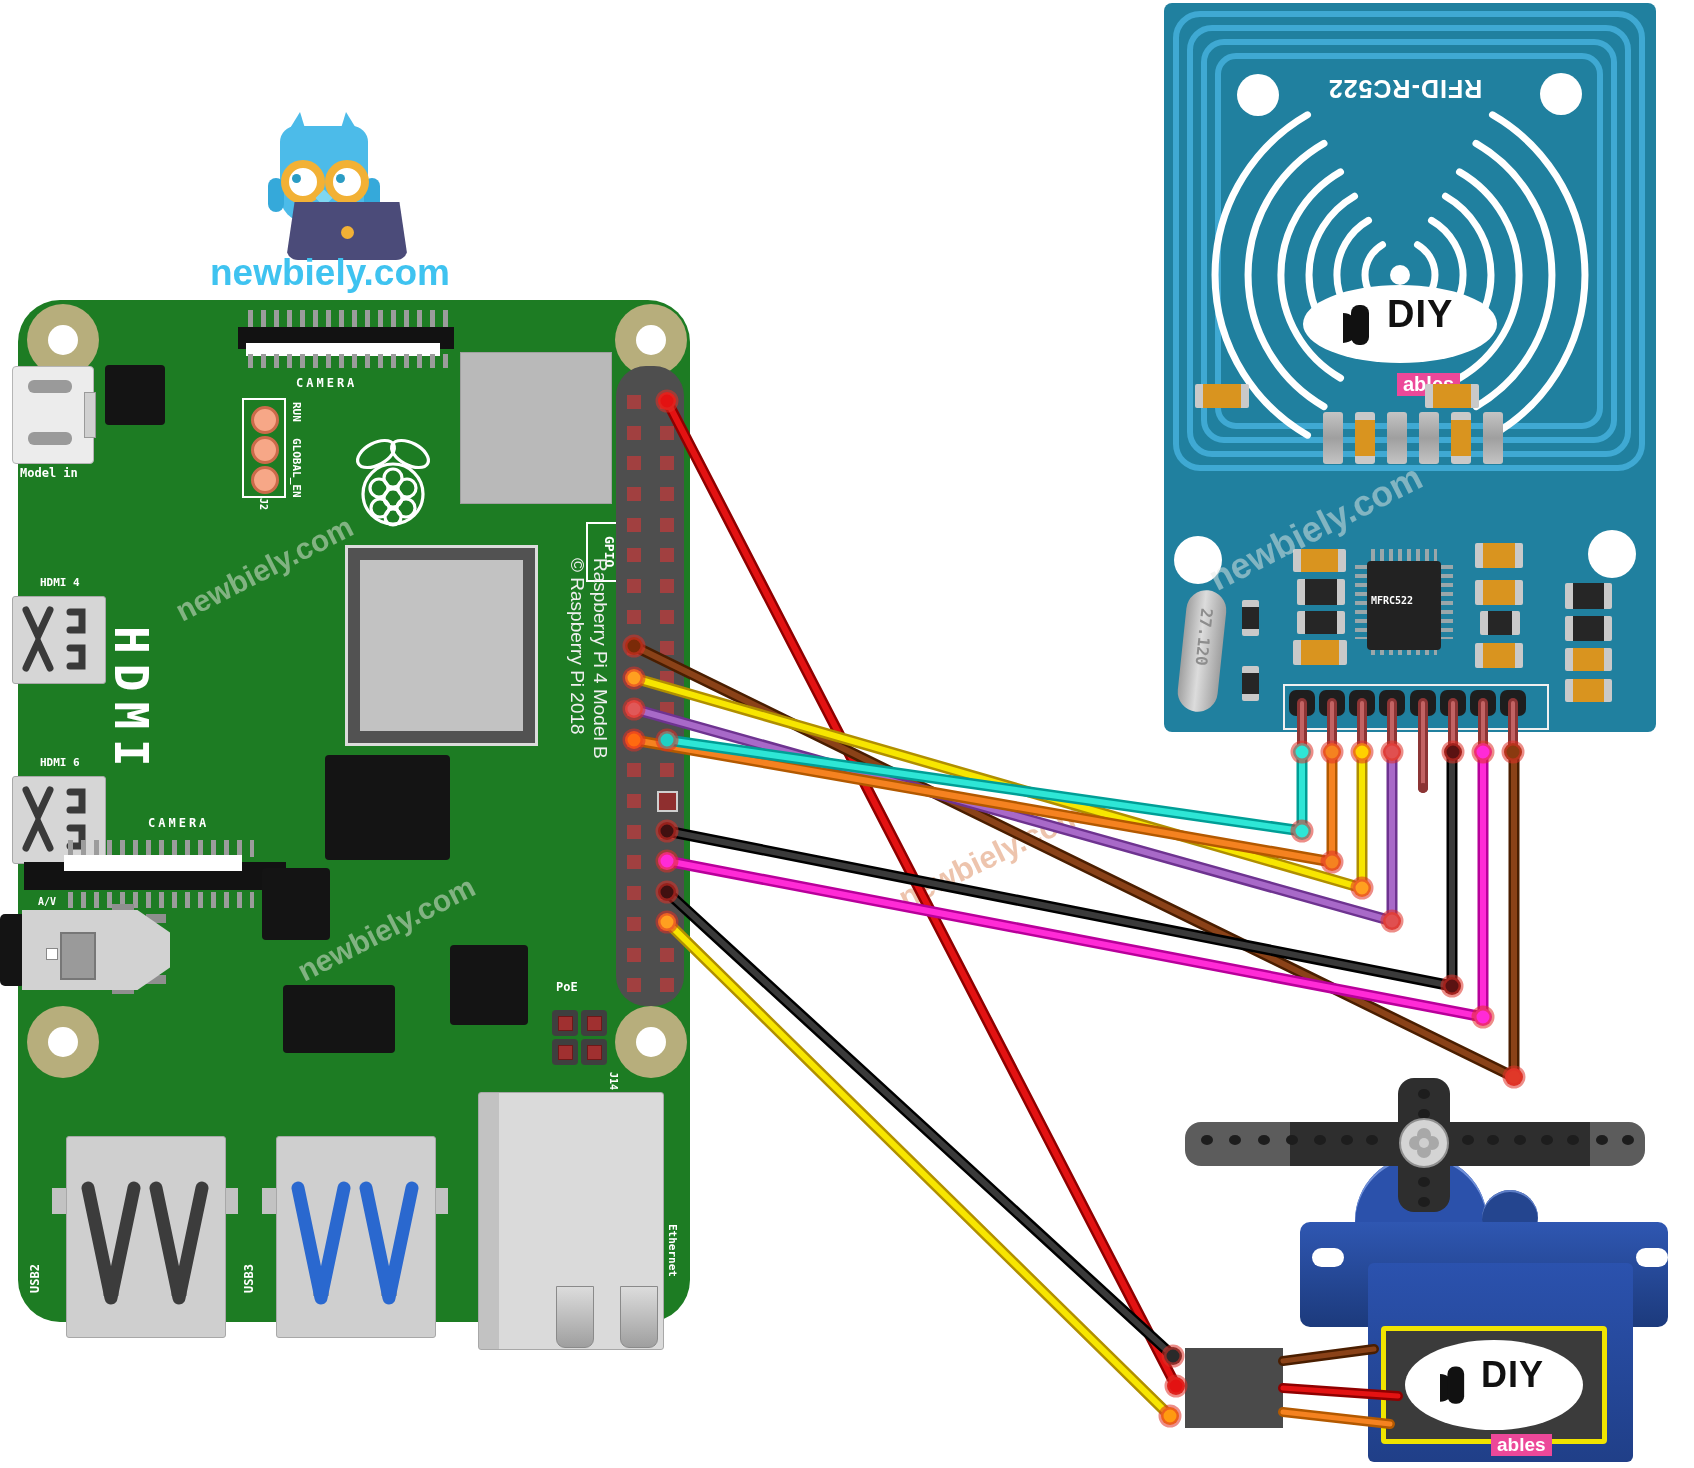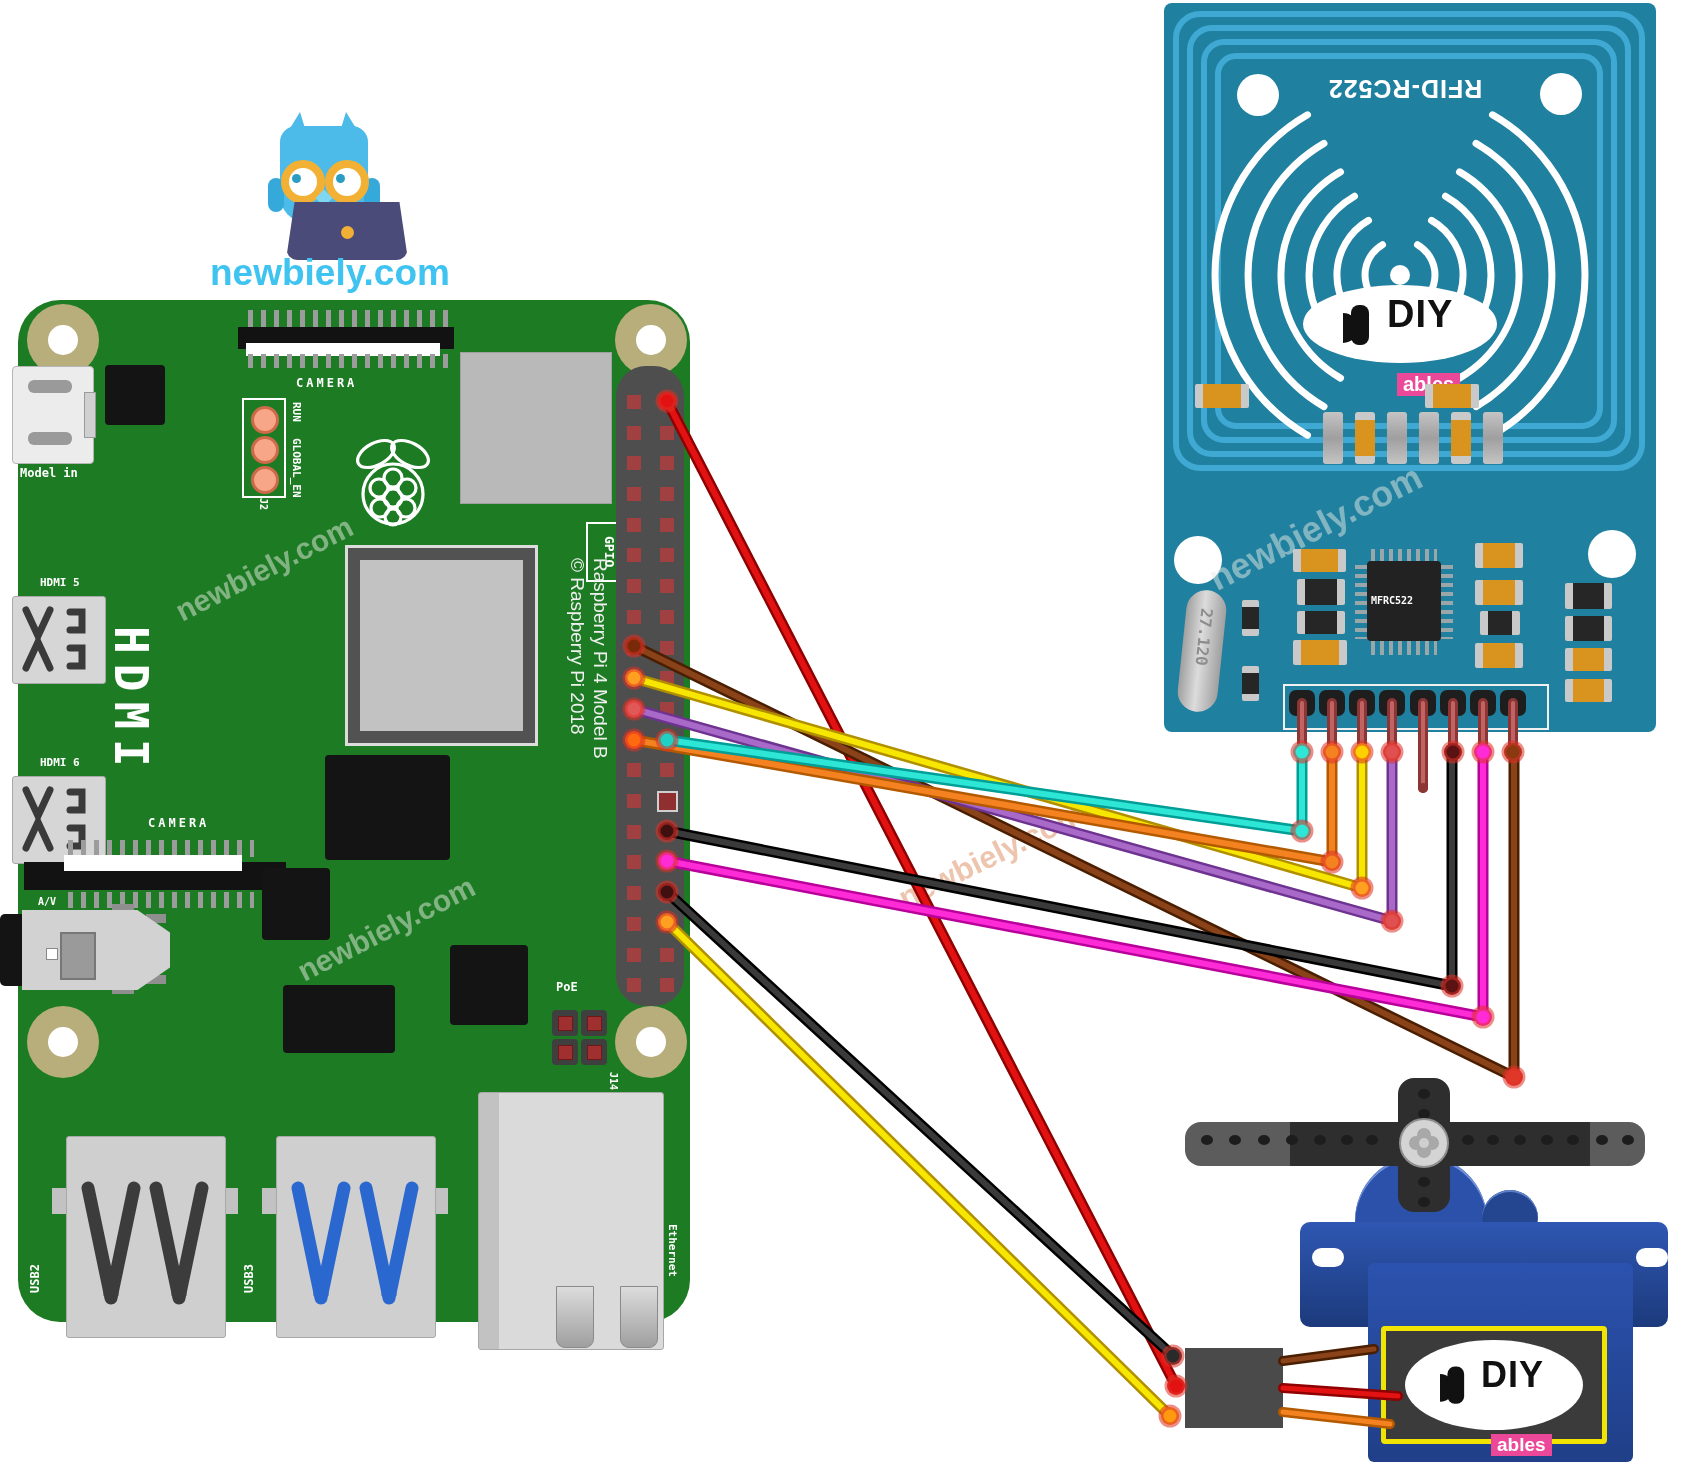--- a/index.html
+++ b/index.html
@@ -88,21 +88,21 @@
   <div class="abs" style="left:616px;top:366px;width:68px;height:640px;background:#4e4e4e;border-radius:30px;"></div>
   <div class="abs pincol" style="left:627px;top:395px;width:14px;height:600px;"></div>
   <div class="abs pincol" style="left:660px;top:395px;width:14px;height:600px;"></div>
   <div class="abs" style="left:657px;top:791px;width:17px;height:17px;background:#8f2f2f;border:2px solid #cfcfcf;"></div>
 
   <div class="abs sans" style="left:612px;top:558px;transform:rotate(90deg);transform-origin:0 0;font-size:19px;line-height:23px;color:#efefef;white-space:nowrap;">
     <span style="display:block">Raspberry Pi 4 Model B</span>
     <span style="display:block">© Raspberry Pi 2018</span>
   </div>
 
-  <div class="abs lbl" style="left:40px;top:576px;font-size:11px;">HDMI 5</div>
+  <div class="abs lbl" style="left:40px;top:576px;font-size:11px;">HDMI 4</div>
   <div class="abs" style="left:12px;top:596px;width:92px;height:86px;background:#d6d6d6;border:1px solid #a8a8a8;border-radius:3px;"></div>
   <svg class="abs" style="left:12px;top:596px;" width="92" height="86" viewBox="0 0 92 86">
     <g stroke="#3a3a3a" stroke-width="7" fill="none" stroke-linecap="round">
       <path d="M14,14 L26,40 L38,14"></path>
         <path d="M14,72 L26,46 L38,72"></path>
       <path d="M58,16 L70,16 L70,34 L58,34"></path>
         <path d="M58,52 L70,52 L70,70 L58,70"></path>
     </g>
   </svg>
   <div class="abs lbl" style="left:40px;top:756px;font-size:11px;">HDMI 6</div>
@@ -237,21 +237,21 @@
   </div>
   <div class="abs smdBv" style="left:1242px;top:600px;width:17px;height:36px;"></div>
   <div class="abs smdBv" style="left:1242px;top:666px;width:17px;height:35px;"></div>
   <div class="abs smdO" style="left:1293px;top:549px;width:53px;height:23px;"></div>
   <div class="abs smdB" style="left:1297px;top:579px;width:48px;height:26px;"></div>
   <div class="abs smdB" style="left:1297px;top:611px;width:48px;height:23px;"></div>
   <div class="abs smdO" style="left:1293px;top:640px;width:54px;height:25px;"></div>
 
   <div class="abs" style="left:1371px;top:549px;width:66px;height:106px;background:repeating-linear-gradient(90deg,#9aa7aa 0 4px,rgba(0,0,0,0) 4px 9px);"></div>
   <div class="abs" style="left:1355px;top:565px;width:98px;height:74px;background:repeating-linear-gradient(180deg,#9aa7aa 0 4px,rgba(0,0,0,0) 4px 9px);"></div>
-  <div class="abs" style="left:1367px;top:561px;width:74px;height:80px;background:#222;border-radius:4px;">
+  <div class="abs" style="left:1367px;top:561px;width:74px;height:89px;background:#222;border-radius:4px;">
     <div class="abs lbl" style="left:4px;top:34px;font-size:10px;letter-spacing:0;">MFRC522</div>
   </div>
 
   <div class="abs smdO" style="left:1475px;top:543px;width:48px;height:25px;"></div>
   <div class="abs smdO" style="left:1475px;top:580px;width:48px;height:25px;"></div>
   <div class="abs smdB" style="left:1480px;top:611px;width:40px;height:24px;"></div>
   <div class="abs smdO" style="left:1475px;top:643px;width:48px;height:25px;"></div>
   <div class="abs smdB" style="left:1565px;top:583px;width:47px;height:26px;"></div>
   <div class="abs smdB" style="left:1565px;top:616px;width:47px;height:25px;"></div>
   <div class="abs smdO" style="left:1565px;top:648px;width:47px;height:23px;"></div>

